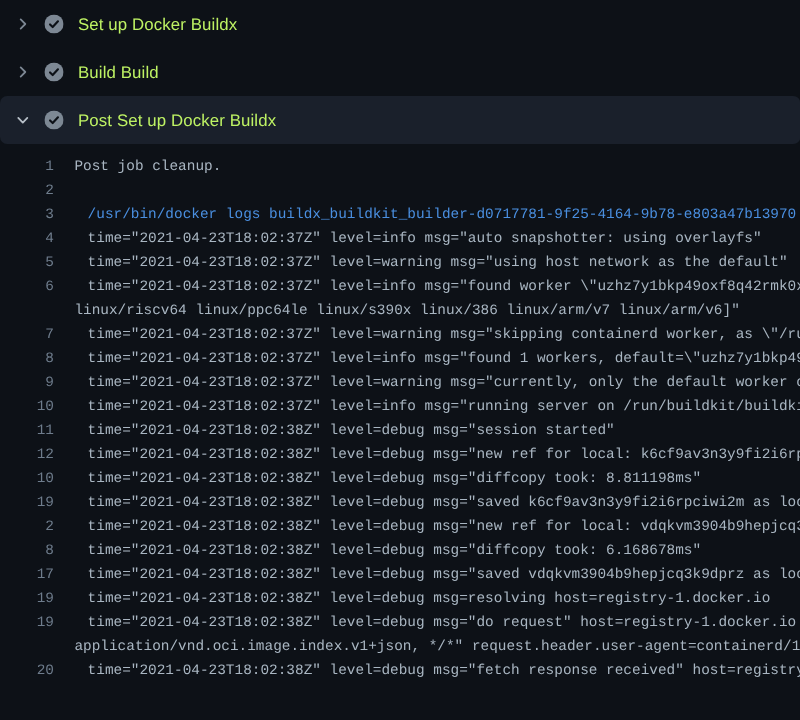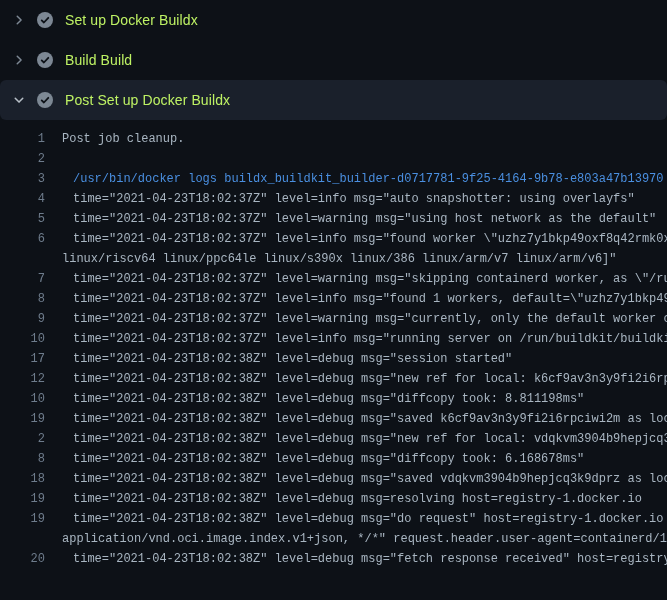--- a/index.html
+++ b/index.html
@@ -139,21 +139,21 @@
     <span class="lnum">9</span>
     <span class="ltext">time="2021-04-23T18:02:37Z" level=warning msg="currently, only the default worker can"</span>
   </div>
 
   <div class="lrow k-log">
     <span class="lnum">10</span>
     <span class="ltext">time="2021-04-23T18:02:37Z" level=info msg="running server on /run/buildkit/buildkitd"</span>
   </div>
 
   <div class="lrow k-log">
-    <span class="lnum">17</span>
+    <span class="lnum">11</span>
     <span class="ltext">time="2021-04-23T18:02:38Z" level=debug msg="session started"</span>
   </div>
 
   <div class="lrow k-log">
     <span class="lnum">12</span>
     <span class="ltext">time="2021-04-23T18:02:38Z" level=debug msg="new ref for local: k6cf9av3n3y9fi2i6rpciw"</span>
   </div>
 
   <div class="lrow k-log">
     <span class="lnum">10</span>
@@ -169,21 +169,21 @@
     <span class="lnum">2</span>
     <span class="ltext">time="2021-04-23T18:02:38Z" level=debug msg="new ref for local: vdqkvm3904b9hepjcq3k9d"</span>
   </div>
 
   <div class="lrow k-log">
     <span class="lnum">8</span>
     <span class="ltext">time="2021-04-23T18:02:38Z" level=debug msg="diffcopy took: 6.168678ms"</span>
   </div>
 
   <div class="lrow k-log">
-    <span class="lnum">18</span>
+    <span class="lnum">17</span>
     <span class="ltext">time="2021-04-23T18:02:38Z" level=debug msg="saved vdqkvm3904b9hepjcq3k9dprz as local"</span>
   </div>
 
   <div class="lrow k-log">
     <span class="lnum">19</span>
     <span class="ltext">time="2021-04-23T18:02:38Z" level=debug msg=resolving host=registry-1.docker.io</span>
   </div>
 
   <div class="lrow k-log">
     <span class="lnum">19</span>

